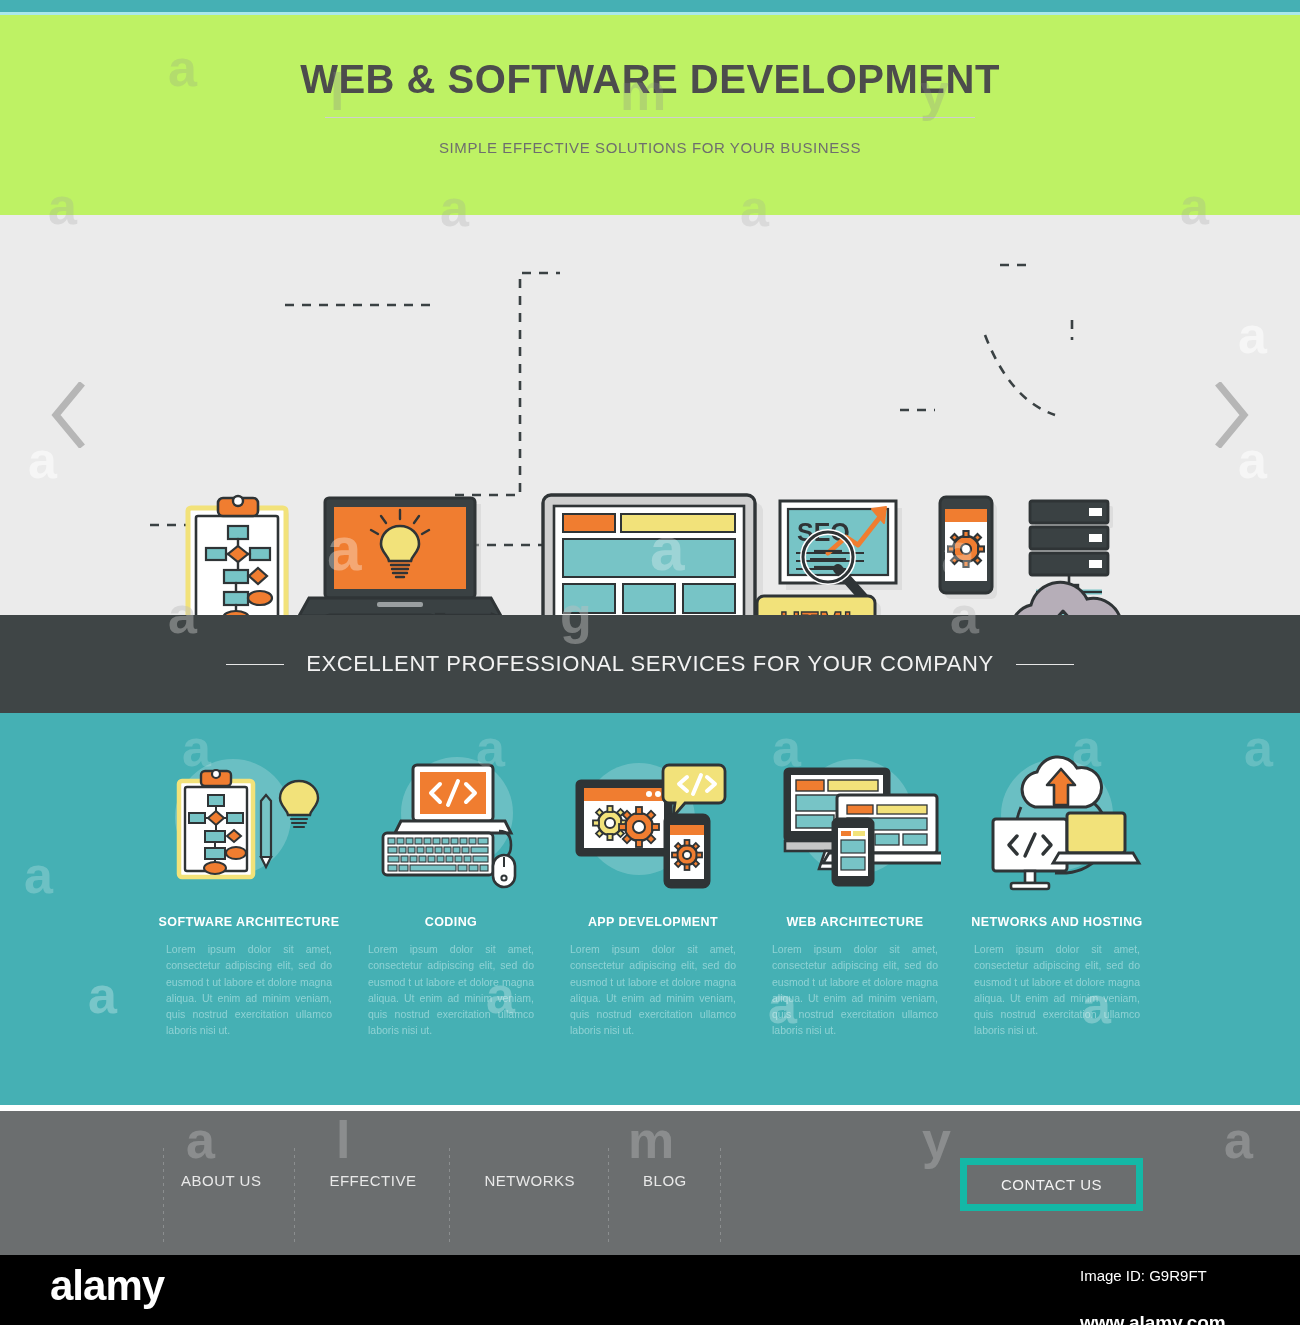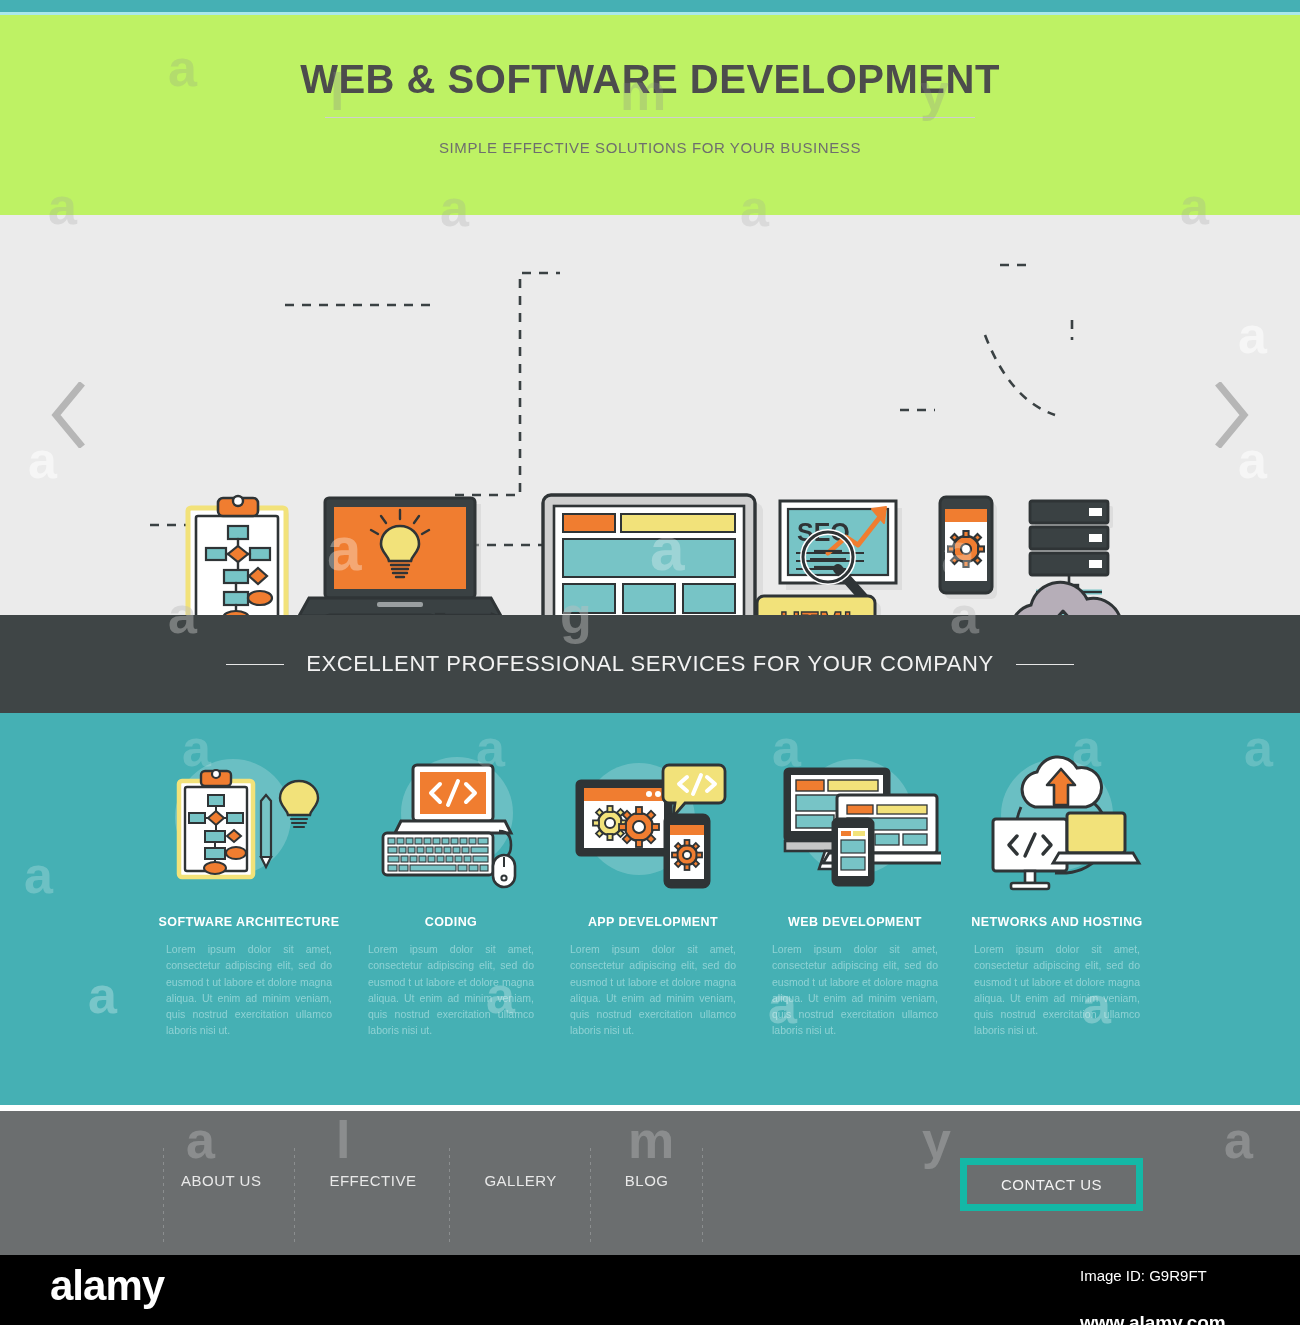--- a/index.html
+++ b/index.html
@@ -833,21 +833,21 @@
             <g transform="translate(64,66)">
               <rect x="0" y="0" width="40" height="66" rx="5" fill="#2f3436" stroke="#2f3436" stroke-width="3"></rect>
               <rect x="5" y="9" width="30" height="48" fill="#ffffff"></rect>
               <rect x="8" y="12" width="10" height="5" fill="#f07d30"></rect>
               <rect x="20" y="12" width="12" height="5" fill="#f2e27a"></rect>
               <rect x="8" y="21" width="24" height="13" fill="#77c4c6" stroke="#2f3436" stroke-width="1.2"></rect>
               <rect x="8" y="38" width="24" height="13" fill="#77c4c6" stroke="#2f3436" stroke-width="1.2"></rect>
             </g>
           </svg>
         </div>
-        <div class="svc-title">WEB DEVELOPMENT</div>
+        <div class="svc-title">WEB ARCHITECTURE</div>
         <div class="svc-body">Lorem ipsum dolor sit amet, consectetur adipiscing elit, sed do eusmod t ut labore et dolore magna aliqua. Ut enim ad minim veniam, quis nostrud exercitation ullamco laboris nisi ut.</div>
       </div>
 
       <div class="svc">
         <div class="svc-icon">
           <svg width="172" height="140" viewBox="0 0 172 140">
             <circle cx="86" cy="62" r="56" fill="#ffffff" opacity="0.20"></circle>
 
             <path d="M50 54 Q40 78 48 96" fill="none" stroke="#2f3436" stroke-width="2.8"></path>
             <path d="M118 46 Q140 62 134 86" fill="none" stroke="#2f3436" stroke-width="2.8"></path>
@@ -881,21 +881,21 @@
       </div>
 
     </div>
   </div>
 
   <div class="footer">
     <div class="footer-topline"></div>
     <div class="footer-nav">
       <div class="fnav-item">ABOUT US</div>
       <div class="fnav-item">EFFECTIVE</div>
-      <div class="fnav-item">GALLERY</div>
+      <div class="fnav-item">NETWORKS</div>
       <div class="fnav-item">BLOG</div>
       <div class="contact-btn">CONTACT US</div>
     </div>
   </div>
 
   <div class="wm">
     <div class="wm-logo">alamy</div>
     <div class="wm-id">Image ID: G9R9FT</div>
     <div class="wm-url">www.alamy.com</div>
   </div>

